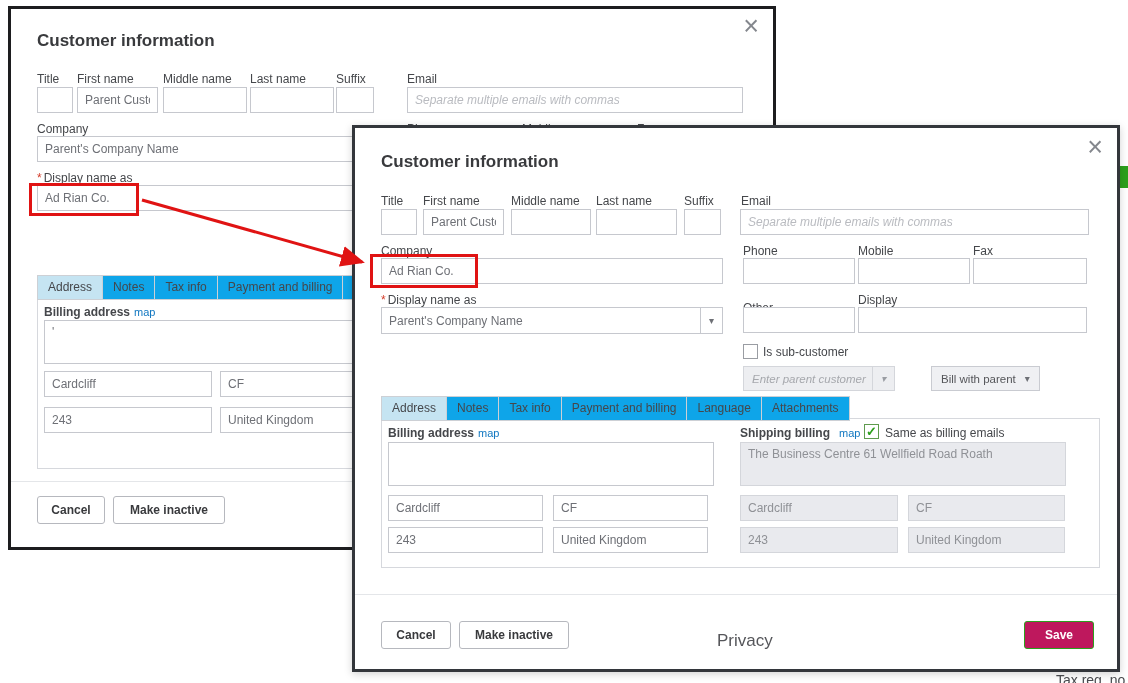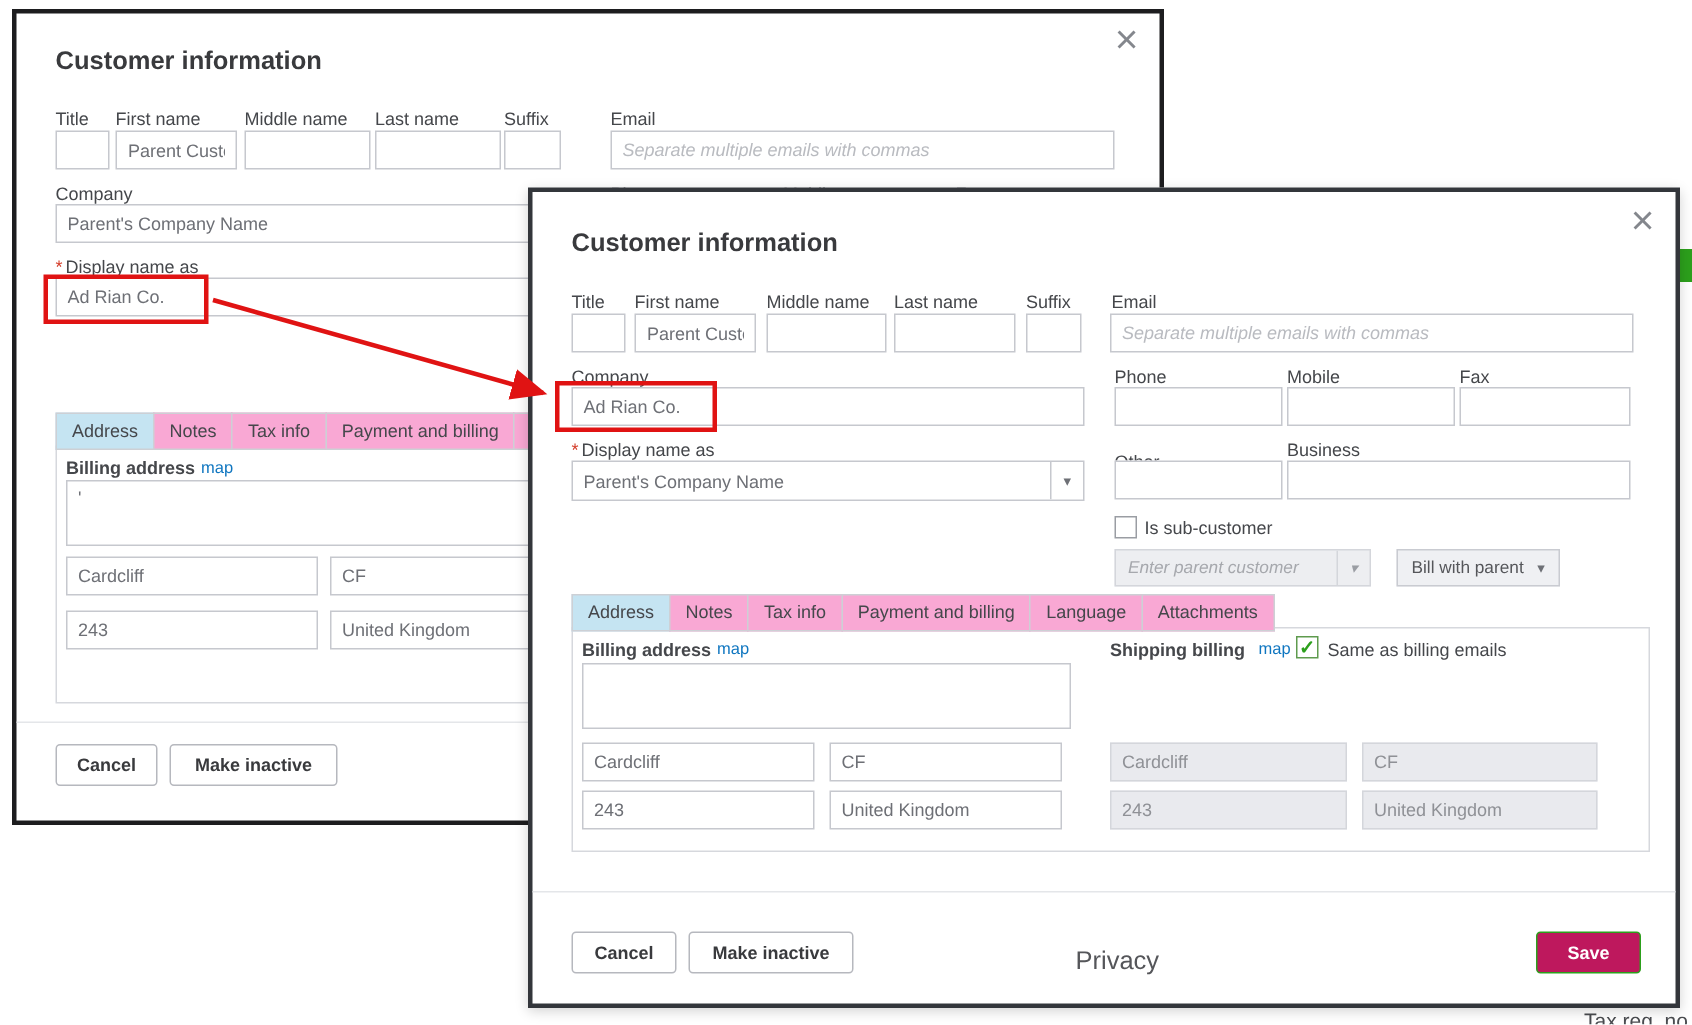--- a/index.html
+++ b/index.html
@@ -37,21 +37,21 @@
   .combo-dis { position:absolute; height:25px; border:1px solid #d4d6db; background:#edeef1; font-size:11.5px;
                font-style:italic; color:#a6a8ad; display:flex; align-items:center; padding:0 26px 0 8px;
                white-space:nowrap; overflow:hidden; }
   .combo-dis .combo-arrow { border-left-color:#d4d6db; color:#9a9da3; }
 
   .pillbtn { position:absolute; height:25px; border:1px solid #c9cbd1; background:#eff0f3; font-size:11.5px;
              color:#55565a; display:flex; align-items:center; gap:9px; padding:0 9px; cursor:pointer; white-space:nowrap; }
   .pillbtn .arr { font-size:10px; color:#6e7076; }
 
   .tabs { position:absolute; display:flex; z-index:1; }
-  .tab { font-size:12px; color:#45474b; padding:4px 10px 5px; border:1px solid #cdd0d5; background:#f9a8d4;
+  .tab { font-size:12px; color:#45474b; padding:4px 10px 5px; border:1px solid #cdd0d5; background:#0ea5e9;
          margin-right:-1px; white-space:nowrap; cursor:pointer; }
   .tab.sel { background:#c5e4f2; }
 
   .panel { position:absolute; border:1px solid #d6d8dd; background:#fff; }
 
   .sec-lbl { position:absolute; font-size:12px; font-weight:700; color:#45474b; white-space:nowrap; }
   .map { position:absolute; font-size:11px; color:#0f76c0; cursor:pointer; }
 
   .chk { position:absolute; width:15px; height:15px; border:1px solid #9a9da3; background:#fff; cursor:pointer; }
   .chk.checked { border-color:#5f9b4e; color:#2ca01c; font-size:13px; line-height:13px; text-align:center; font-weight:700; }
@@ -152,33 +152,33 @@
     <span class="lbl" style="left:388px;top:116px">Phone</span>
     <span class="lbl" style="left:503px;top:116px">Mobile</span>
     <span class="lbl" style="left:618px;top:116px">Fax</span>
     <input class="inp" style="left: 26px; top: 130px; width: 342px;" value="Ad Rian Co.">
     <input class="inp" style="left: 388px; top: 130px; width: 112px;">
     <input class="inp" style="left: 503px; top: 130px; width: 112px;">
     <input class="inp" style="left: 618px; top: 130px; width: 114px;">
 
     <div class="lbl" style="left:26px;top:165px"><span class="req">*</span><span>Display name as</span></div>
     <span class="lbl" style="left:388px;top:173px">Other</span>
-    <span class="lbl" style="left:503px;top:165px">Business</span>
+    <span class="lbl" style="left:503px;top:165px">Display</span>
 
     <div class="selbox" style="left:26px;top:179px;width:342px">
       <span>Parent's Company Name</span>
       <span class="combo-arrow">▾</span>
     </div>
     <input class="inp" style="left: 388px; top: 179px; width: 112px;">
     <input class="inp" style="left: 503px; top: 179px; width: 229px;">
 
     <span class="chk" style="left:388px;top:216px"></span>
     <span class="chk-lbl" style="left:408px;top:217px">Is sub-customer</span>
 
-    <div class="combo-dis" style="left:388px;top:238px;width:171px">
+    <div class="combo-dis" style="left:388px;top:238px;width:152px">
       <span>Enter parent customer</span>
       <span class="combo-arrow">▾</span>
     </div>
     <div class="pillbtn" style="left:576px;top:238px">
       <span>Bill with parent</span>
       <span class="arr">▾</span>
     </div>
 
     <div class="tabs" style="left:26px;top:268px">
       <div class="tab sel">Address</div>
@@ -196,20 +196,21 @@
     <div class="fld" style="left:33px;top:367px;width:155px">Cardcliff</div>
     <div class="fld" style="left:198px;top:367px;width:155px">CF</div>
     <div class="fld" style="left:33px;top:399px;width:155px">243</div>
     <div class="fld" style="left:198px;top:399px;width:155px">United Kingdom</div>
 
     <span class="sec-lbl" style="left:385px;top:298px">Shipping billing</span>
     <span class="map" style="left:484px;top:299px">map</span>
     <span class="chk checked" style="left:509px;top:296px"><span>✓</span></span>
     <span class="chk-lbl" style="left:530px;top:298px">Same as billing emails</span>
 
+    <div class="txtarea dis" style="left:385px;top:314px;width:326px;height:44px">The Business Centre 61 Wellfield Road Roath</div>
     <div class="fld dis" style="left:385px;top:367px;width:158px">Cardcliff</div>
     <div class="fld dis" style="left:553px;top:367px;width:157px">CF</div>
     <div class="fld dis" style="left:385px;top:399px;width:158px">243</div>
     <div class="fld dis" style="left:553px;top:399px;width:157px">United Kingdom</div>
 
     <div class="divider" style="top:466px"></div>
     <button class="btn" style="left:26px;top:493px;width:70px">Cancel</button>
     <button class="btn" style="left:104px;top:493px;width:110px">Make inactive</button>
     <span class="lbl" style="left:362px;top:503px;font-size:17px;color:#55565a">Privacy</span>
     <button class="btn green" style="left:669px;top:493px;width:70px">Save</button>

